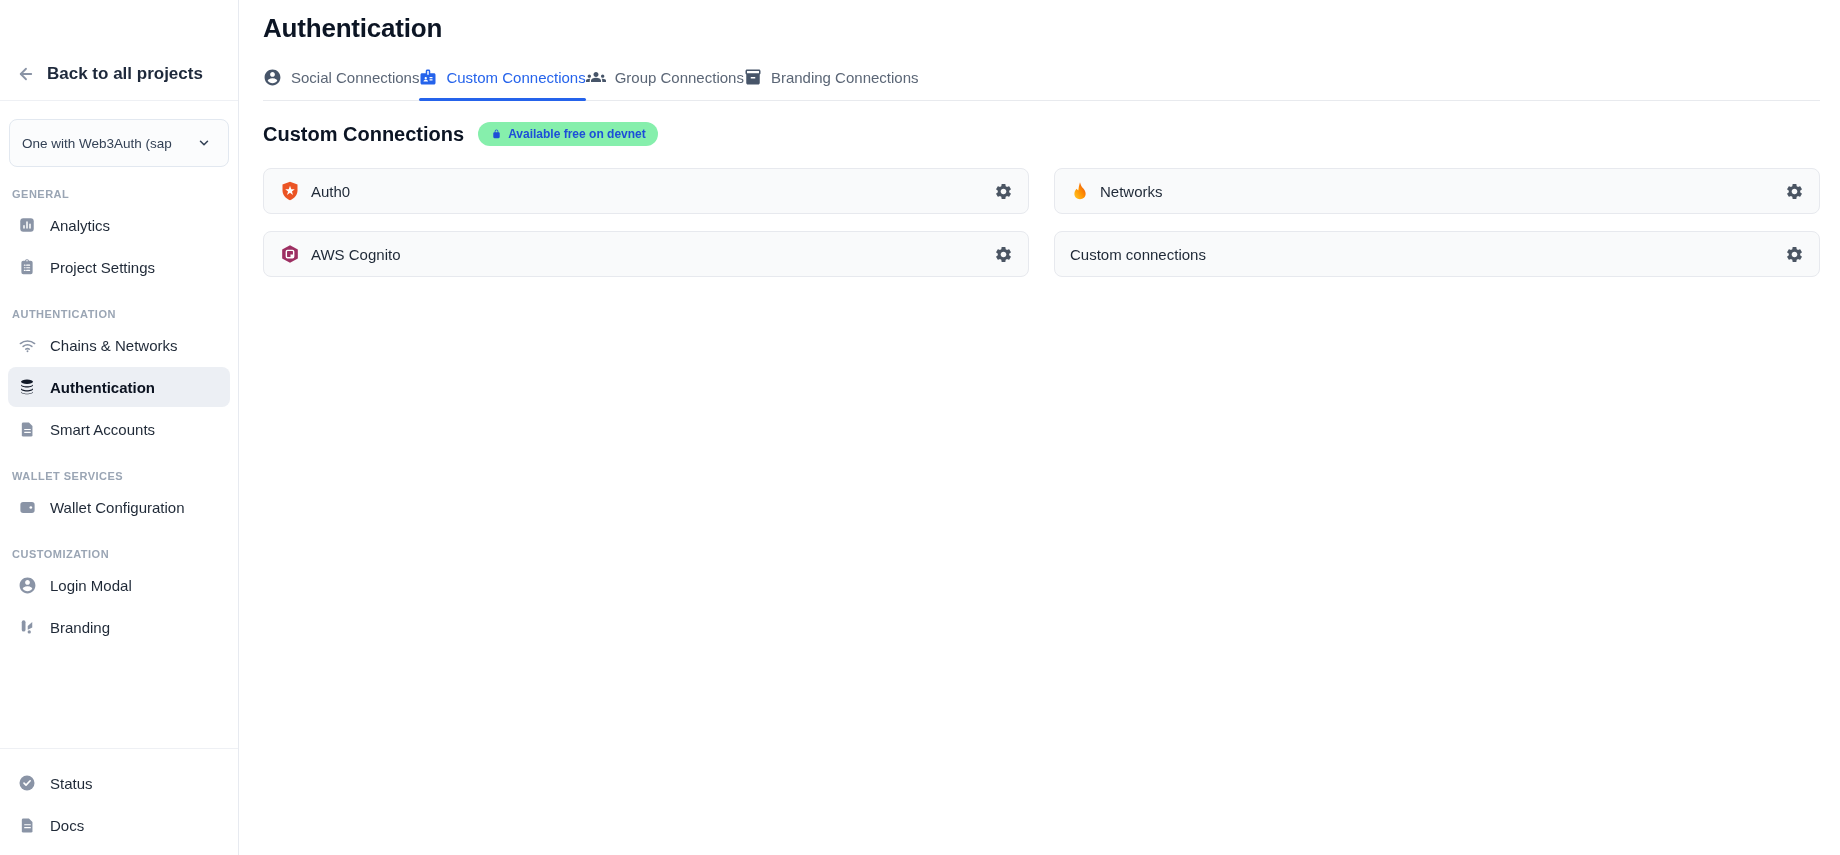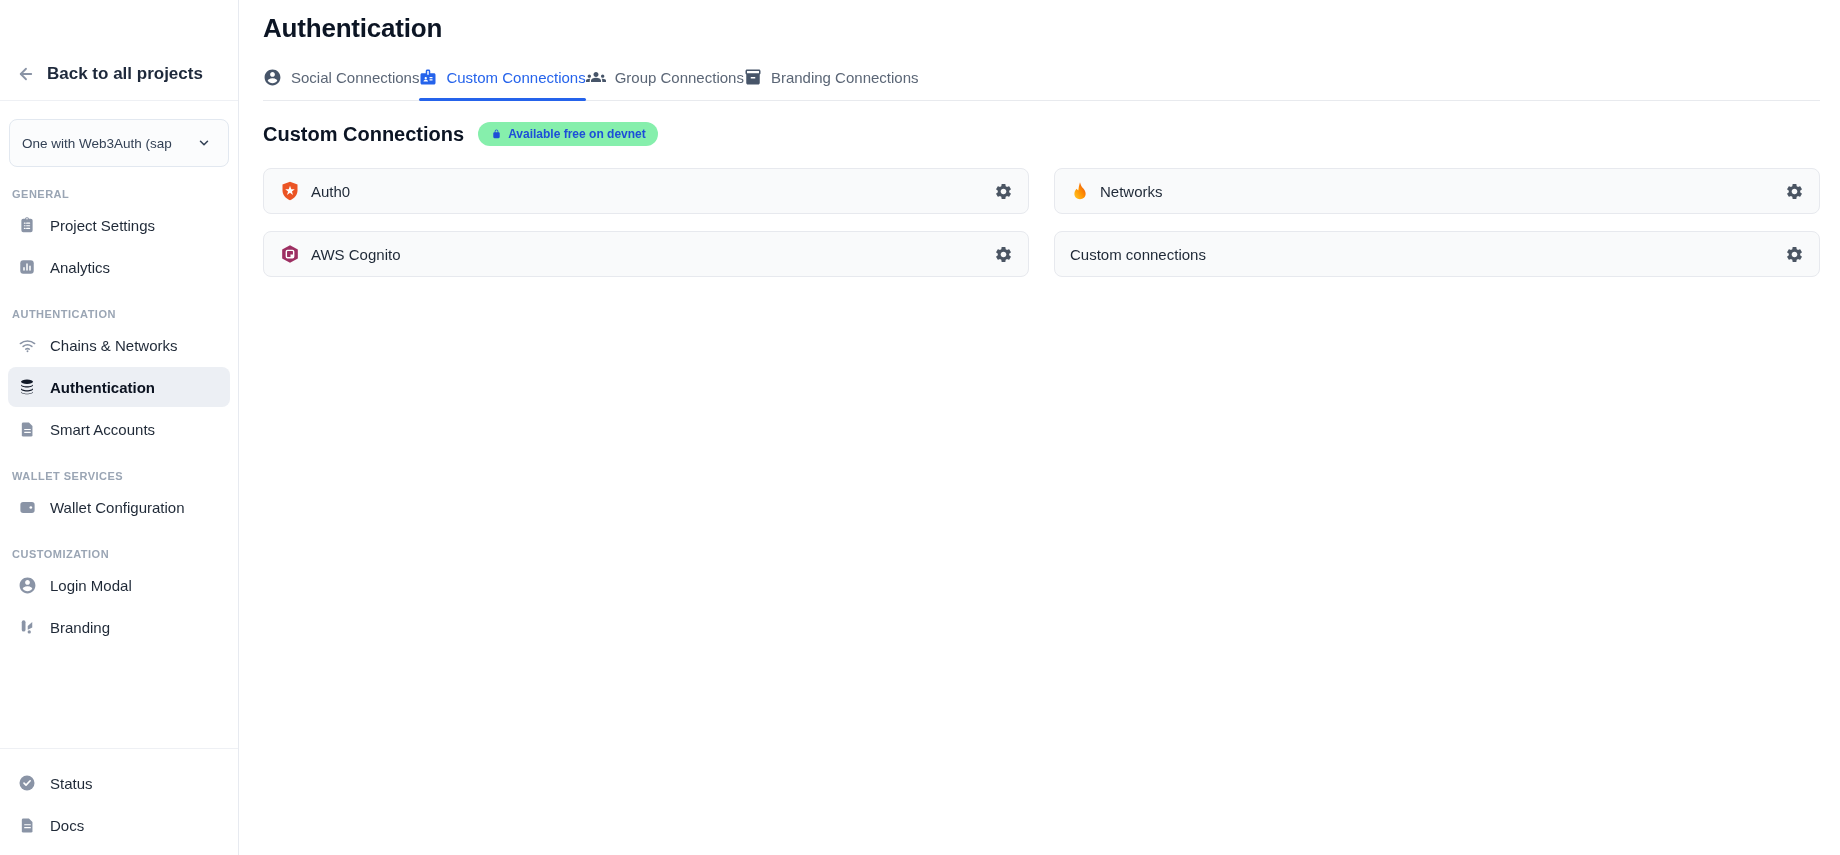--- a/index.html
+++ b/index.html
@@ -116,39 +116,39 @@
     </span>
   </div>
 
   <nav class="nav">
 
     <div class="section-label">GENERAL</div>
 
     <div class="nav-item">
       <span class="ic">
         <svg width="18" height="18" viewBox="0 0 24 24" fill="#8a94a6">
+            <rect x="3" y="3" width="18" height="18" rx="4"></rect>
+            <g stroke="#ffffff" stroke-width="2" stroke-linecap="round">
+              <path d="M8 16v-3M12 16V8M16 16v-5"></path>
+            </g>
+          </svg>
+      </span>
+      <span>Analytics</span>
+    </div>
+
+    <div class="nav-item">
+      <span class="ic">
+        <svg width="18" height="18" viewBox="0 0 24 24" fill="#8a94a6">
             <path d="M17 3.5h-2.3a2.9 2.9 0 0 0-5.4 0H7A2.5 2.5 0 0 0 4.5 6v13A2.5 2.5 0 0 0 7 21.5h10a2.5 2.5 0 0 0 2.5-2.5V6A2.5 2.5 0 0 0 17 3.5zM12 2.6a1 1 0 1 1 0 2 1 1 0 0 1 0-2z"></path>
             <g stroke="#ffffff" stroke-width="1.5" stroke-linecap="round">
               <path d="M8.5 9.5h1M11.5 9.5h4M8.5 13h1M11.5 13h4M8.5 16.5h1M11.5 16.5h4"></path>
             </g>
           </svg>
       </span>
       <span>Project Settings</span>
-    </div>
-
-    <div class="nav-item">
-      <span class="ic">
-        <svg width="18" height="18" viewBox="0 0 24 24" fill="#8a94a6">
-            <rect x="3" y="3" width="18" height="18" rx="4"></rect>
-            <g stroke="#ffffff" stroke-width="2" stroke-linecap="round">
-              <path d="M8 16v-3M12 16V8M16 16v-5"></path>
-            </g>
-          </svg>
-      </span>
-      <span>Analytics</span>
     </div>
 
     <div class="section-label">AUTHENTICATION</div>
 
     <div class="nav-item">
       <span class="ic">
         <svg width="19" height="19" viewBox="0 0 24 24" fill="none" stroke="#8a94a6" stroke-width="2" stroke-linecap="round">
             <path d="M3 9.5a14 14 0 0 1 18 0"></path>
             <path d="M6.5 13.2a9 9 0 0 1 11 0"></path>
             <path d="M9.8 16.6a4.5 4.5 0 0 1 4.4 0"></path>

